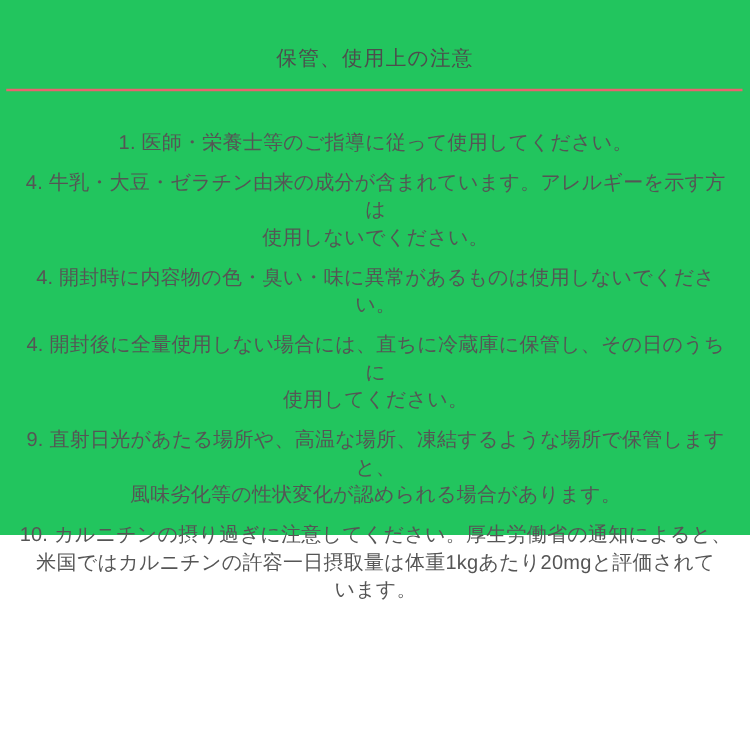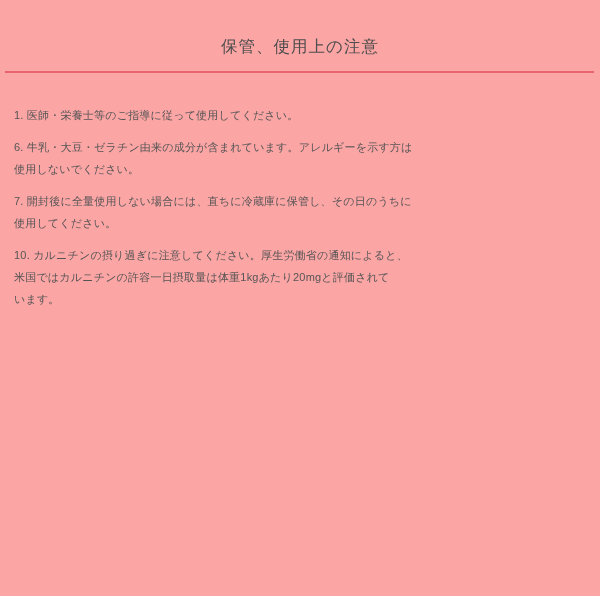--- a/index.html
+++ b/index.html
@@ -7,22 +7,22 @@
     padding: 0;
     background: #ffffff;
     width: 600px;
     height: 600px;
     overflow: hidden;
     font-family: "Liberation Sans", "DejaVu Sans", sans-serif;
   }
   .page {
     box-sizing: border-box;
     width: 600px;
-    height: 596px;
-    background: #fca5a5;
+    height: 428px;
+    background: #22c55e;
   }
   .page-title {
     margin: 0;
     padding-top: 36px;
     text-align: center;
     font-size: 16.5px;
     font-weight: normal;
     letter-spacing: 1px;
     color: #4d4d4d;
   }
@@ -30,36 +30,40 @@
     height: 2px;
     background: #e8646f;
     margin: 13px 6px 0 5px;
     border: none;
   }
   .notice-list {
     padding: 31px 13px 0 14px;
   }
   .notice-item {
     margin: 0 0 10px 0;
-    font-size: 11px;
+    font-size: 16px;
     line-height: 22px;
     color: #555555;
     white-space: pre-line;
     letter-spacing: 0.2px;
+    text-align: center;
   }
 </style>
 </head>
 <body>
 
 <div class="page">
   <h1 class="page-title">保管、使用上の注意</h1>
   <div class="title-divider"></div>
   <div class="notice-list">
     <p class="notice-item">1. 医師・栄養士等のご指導に従って使用してください。</p>
-    <p class="notice-item">6. 牛乳・大豆・ゼラチン由来の成分が含まれています。アレルギーを示す方は
+    <p class="notice-item">4. 牛乳・大豆・ゼラチン由来の成分が含まれています。アレルギーを示す方は
 使用しないでください。</p>
-    <p class="notice-item">7. 開封後に全量使用しない場合には、直ちに冷蔵庫に保管し、その日のうちに
+    <p class="notice-item">4. 開封時に内容物の色・臭い・味に異常があるものは使用しないでください。</p>
+    <p class="notice-item">4. 開封後に全量使用しない場合には、直ちに冷蔵庫に保管し、その日のうちに
 使用してください。</p>
+    <p class="notice-item">9. 直射日光があたる場所や、高温な場所、凍結するような場所で保管しますと、
+風味劣化等の性状変化が認められる場合があります。</p>
     <p class="notice-item">10. カルニチンの摂り過ぎに注意してください。厚生労働省の通知によると、
 米国ではカルニチンの許容一日摂取量は体重1kgあたり20mgと評価されて
 います。</p>
   </div>
 </div>
 
 </body></html>

